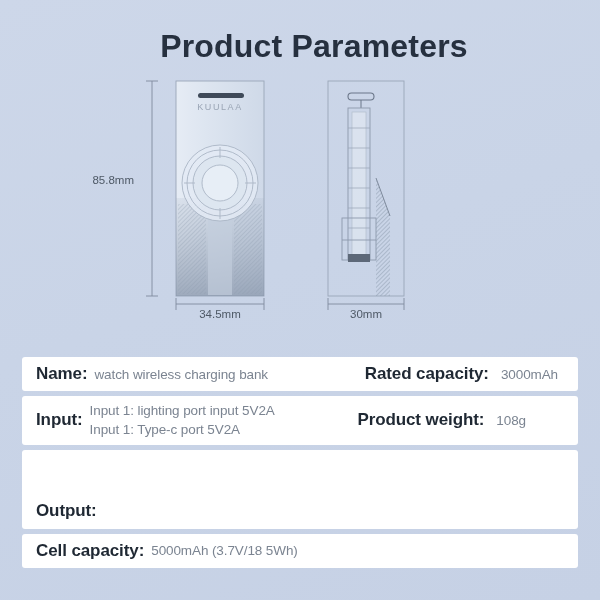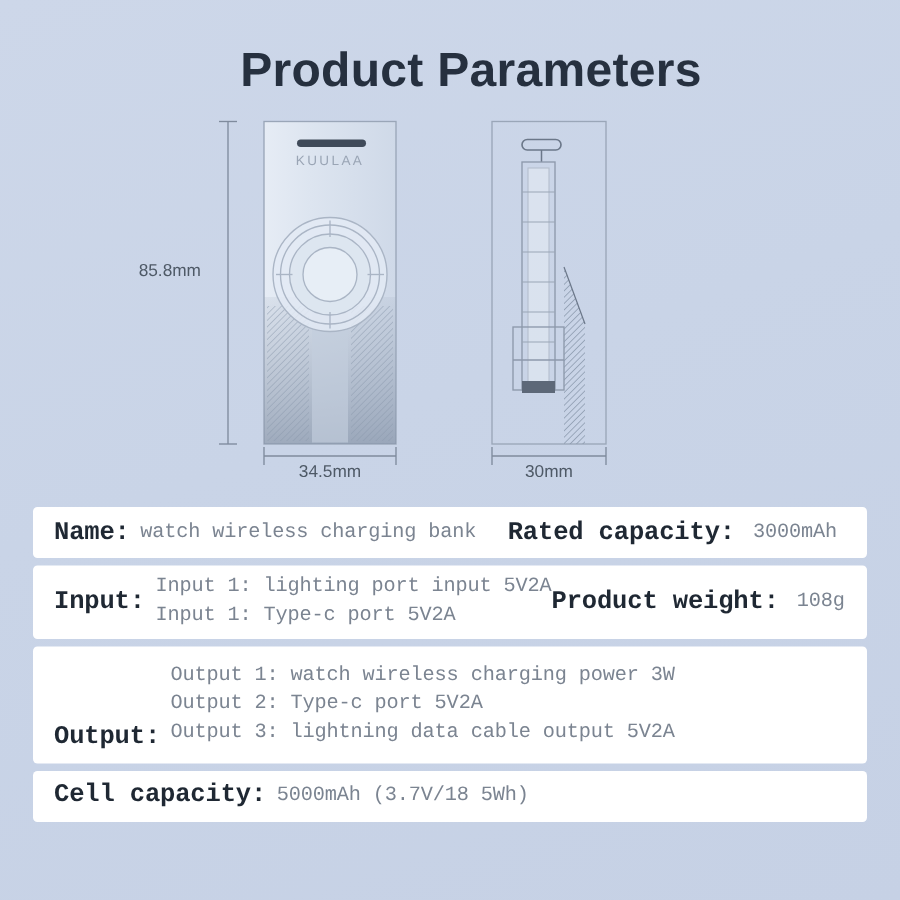--- a/index.html
+++ b/index.html
@@ -36,25 +36,24 @@
     margin-top: 6px;
   }
 
   .diagram-svg { display: block; margin: 0 auto; }
 
   
   .spec-table {
     position: absolute;
     left: 22px;
     right: 22px;
-    top: 338px;
+    top: 357px;
     display: flex;
     flex-direction: column;
     gap: 5px;
-    font-family: Liberation Mono, monospace;
   }
 
   .spec-row {
     background: #ffffff;
     border-radius: 3px;
     display: flex;
     align-items: center;
     padding: 6px 14px;
     min-height: 34px;
   }
@@ -218,25 +217,20 @@
     </div>
     <div class="cell cell-right">
       <span class="label">Product weight:</span>
       <span class="value">108g</span>
     </div>
   </div>
 
   <div class="spec-row row-output">
     <div class="cell cell-left">
       <span class="label">Output:</span>
-      <span class="value-lines">
-        <span class="value">Output 1: watch wireless charging power 3W</span>
-        <span class="value">Output 2: Type-c port 5V2A</span>
-        <span class="value">Output 3: lightning data cable output 5V2A</span>
-      </span>
     </div>
   </div>
 
   <div class="spec-row row-cell">
     <div class="cell cell-left">
       <span class="label">Cell capacity:</span>
       <span class="value">5000mAh (3.7V/18 5Wh)</span>
     </div>
   </div>
 

